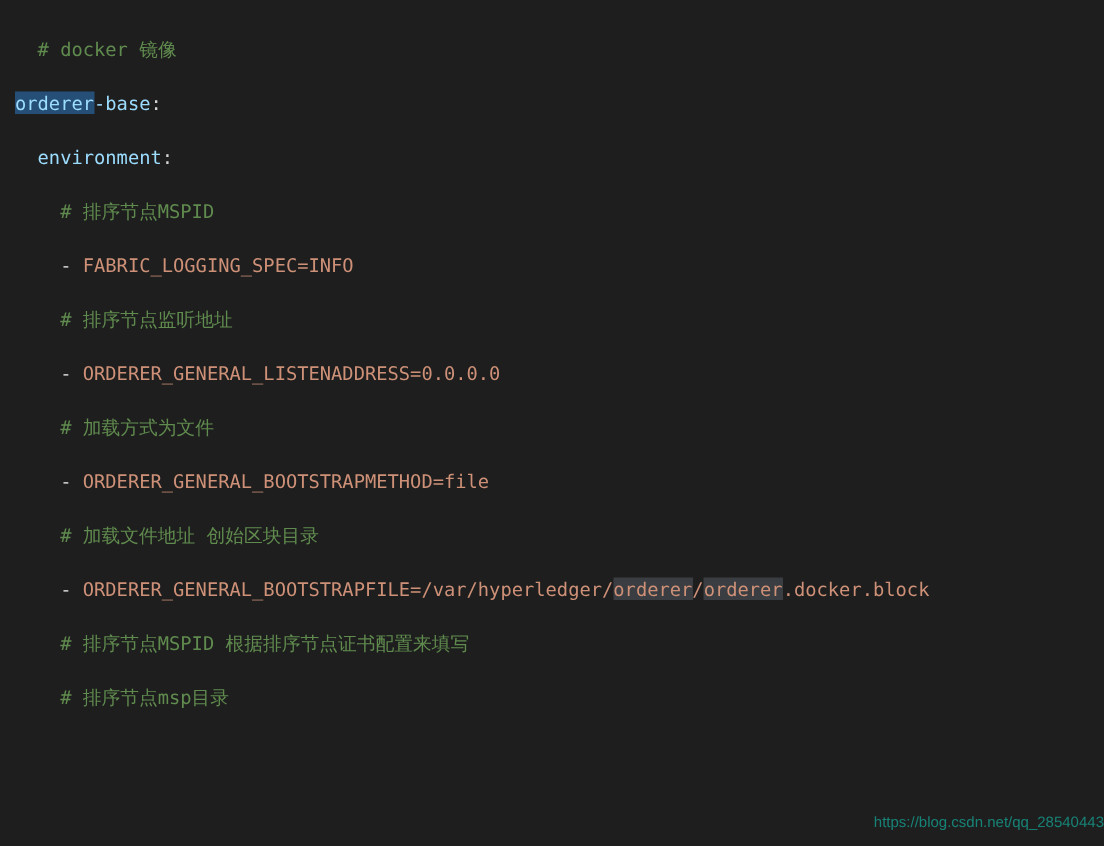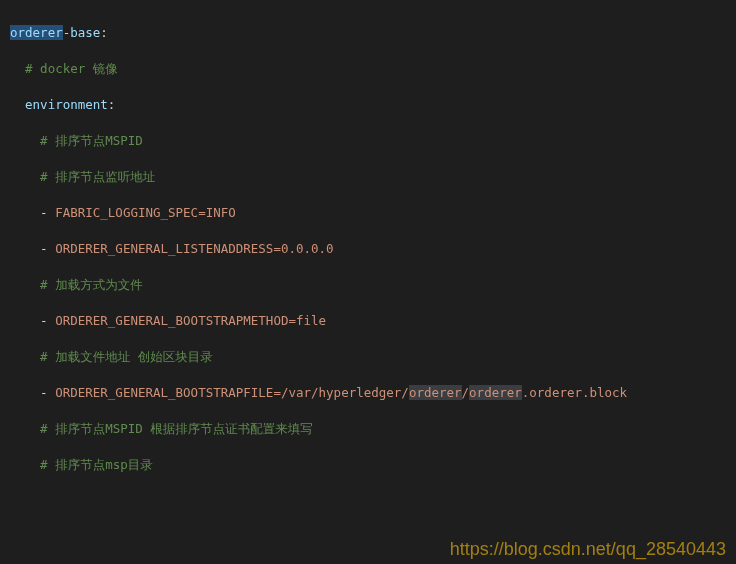--- a/index.html
+++ b/index.html
@@ -26,42 +26,42 @@
   .dash { color: #d4d4d4; }
   .hl {
     background: #3a3d41;
   }
   .sel {
     background: #264f78;
   }
   .watermark {
     position: absolute;
     bottom: 6px;
-    right: 10px;
-    color: #eab308;
+    right: 0;
+    color: #14b8a6;
     font-family: Arial, sans-serif;
-    font-size: 18px;
+    font-size: 10px;
     opacity: 0.65;
   }
 </style>
 </head>
 <body>
 
 <div class="code">
+<div><span class="comment">  # docker 镜像</span></div>
 <div><span class="key"><span class="sel">orderer</span><span>-base</span></span><span class="punct">:</span></div>
-<div><span class="comment">  # docker 镜像</span></div>
 <div><span class="key">  environment</span><span class="punct">:</span></div>
 <div><span class="comment">    # 排序节点MSPID</span></div>
+<div><span class="dash">    - </span><span class="string">FABRIC_LOGGING_SPEC=INFO</span></div>
 <div><span class="comment">    # 排序节点监听地址</span></div>
-<div><span class="dash">    - </span><span class="string">FABRIC_LOGGING_SPEC=INFO</span></div>
 <div><span class="dash">    - </span><span class="string">ORDERER_GENERAL_LISTENADDRESS=0.0.0.0</span></div>
 <div><span class="comment">    # 加载方式为文件</span></div>
 <div><span class="dash">    - </span><span class="string">ORDERER_GENERAL_BOOTSTRAPMETHOD=file</span></div>
 <div><span class="comment">    # 加载文件地址 创始区块目录</span></div>
-<div><span class="dash">    - </span><span class="string"><span>ORDERER_GENERAL_BOOTSTRAPFILE=/var/hyperledger/</span><span class="hl">orderer</span><span>/</span><span class="hl">orderer</span><span>.orderer.block</span></span></div>
+<div><span class="dash">    - </span><span class="string"><span>ORDERER_GENERAL_BOOTSTRAPFILE=/var/hyperledger/</span><span class="hl">orderer</span><span>/</span><span class="hl">orderer</span><span>.docker.block</span></span></div>
 <div><span class="comment">    # 排序节点MSPID 根据排序节点证书配置来填写</span></div>
 <div><span class="comment">    # 排序节点msp目录</span></div>
 
 
 
 
 
 
 
 

